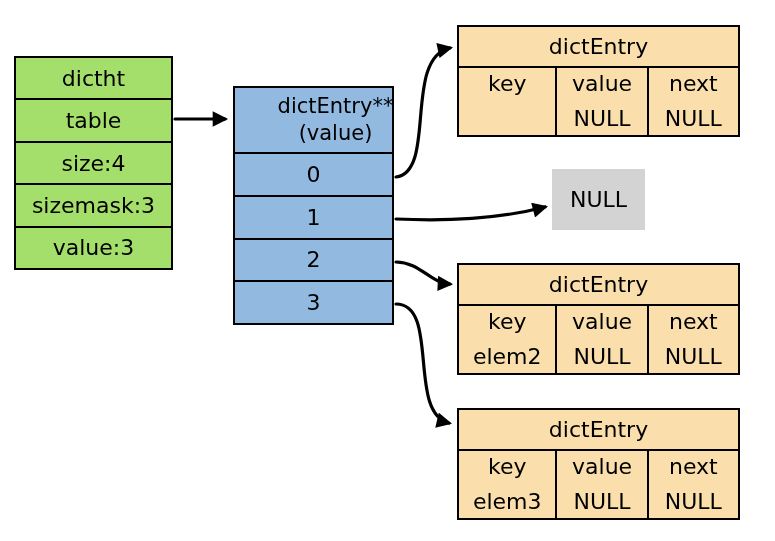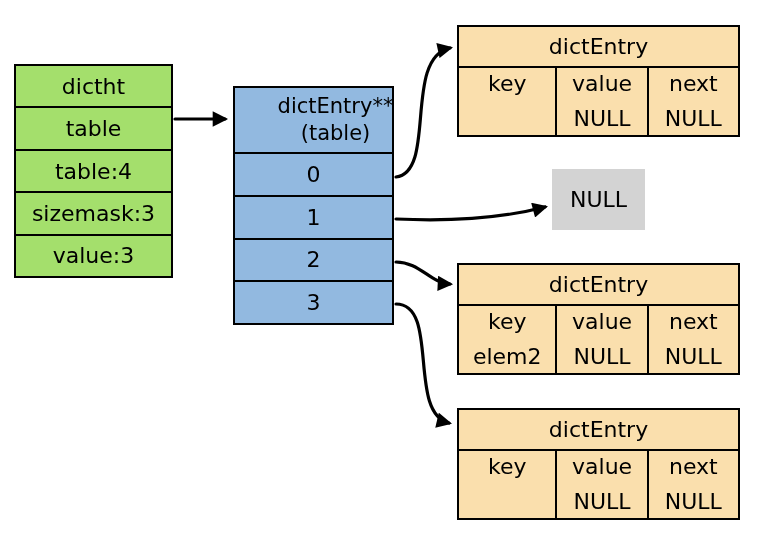--- a/index.html
+++ b/index.html
@@ -18,21 +18,21 @@
   }
   .box {
     position: absolute;
     box-sizing: border-box;
     border: 2px solid var(--c-stroke, #000);
     display: flex;
     flex-direction: column;
   }
   
   .green-box {
-    left: 14px; top: 64px;
+    left: 14px; top: 56px;
     width: 159px; height: 214px;
     background: var(--c-green, #A4DF6C);
   }
   .green-box .row {
     flex: 1;
     display: flex;
     align-items: center;
     justify-content: center;
     font-size: 22px;
     border-top: 2px solid var(--c-stroke, #000);
@@ -120,29 +120,29 @@
   .arrowhead-shape { fill: var(--c-stroke, #000); }
 </style>
 </head>
 <body>
 
 <div class="canvas">
 
   <div class="box green-box">
     <div class="row">dictht</div>
     <div class="row">table</div>
-    <div class="row">table:4</div>
+    <div class="row">size:4</div>
     <div class="row">sizemask:3</div>
     <div class="row">value:3</div>
   </div>
 
   <div class="box blue-box">
     <div class="blue-header">
       <div>dictEntry**</div>
-      <div>(table)</div>
+      <div>(value)</div>
     </div>
     <div class="slot">0</div>
     <div class="slot">1</div>
     <div class="slot">2</div>
     <div class="slot">3</div>
   </div>
 
   <div class="null-box">NULL</div>
 
   <div class="box entry" style="top:25px">
@@ -178,20 +178,21 @@
         <div>NULL</div>
       </div>
     </div>
   </div>
 
   <div class="box entry" style="top:408px">
     <div class="entry-header">dictEntry</div>
     <div class="entry-body">
       <div class="entry-cell">
         <div>key</div>
+        <div>elem3</div>
       </div>
       <div class="entry-cell">
         <div>value</div>
         <div>NULL</div>
       </div>
       <div class="entry-cell">
         <div>next</div>
         <div>NULL</div>
       </div>
     </div>

